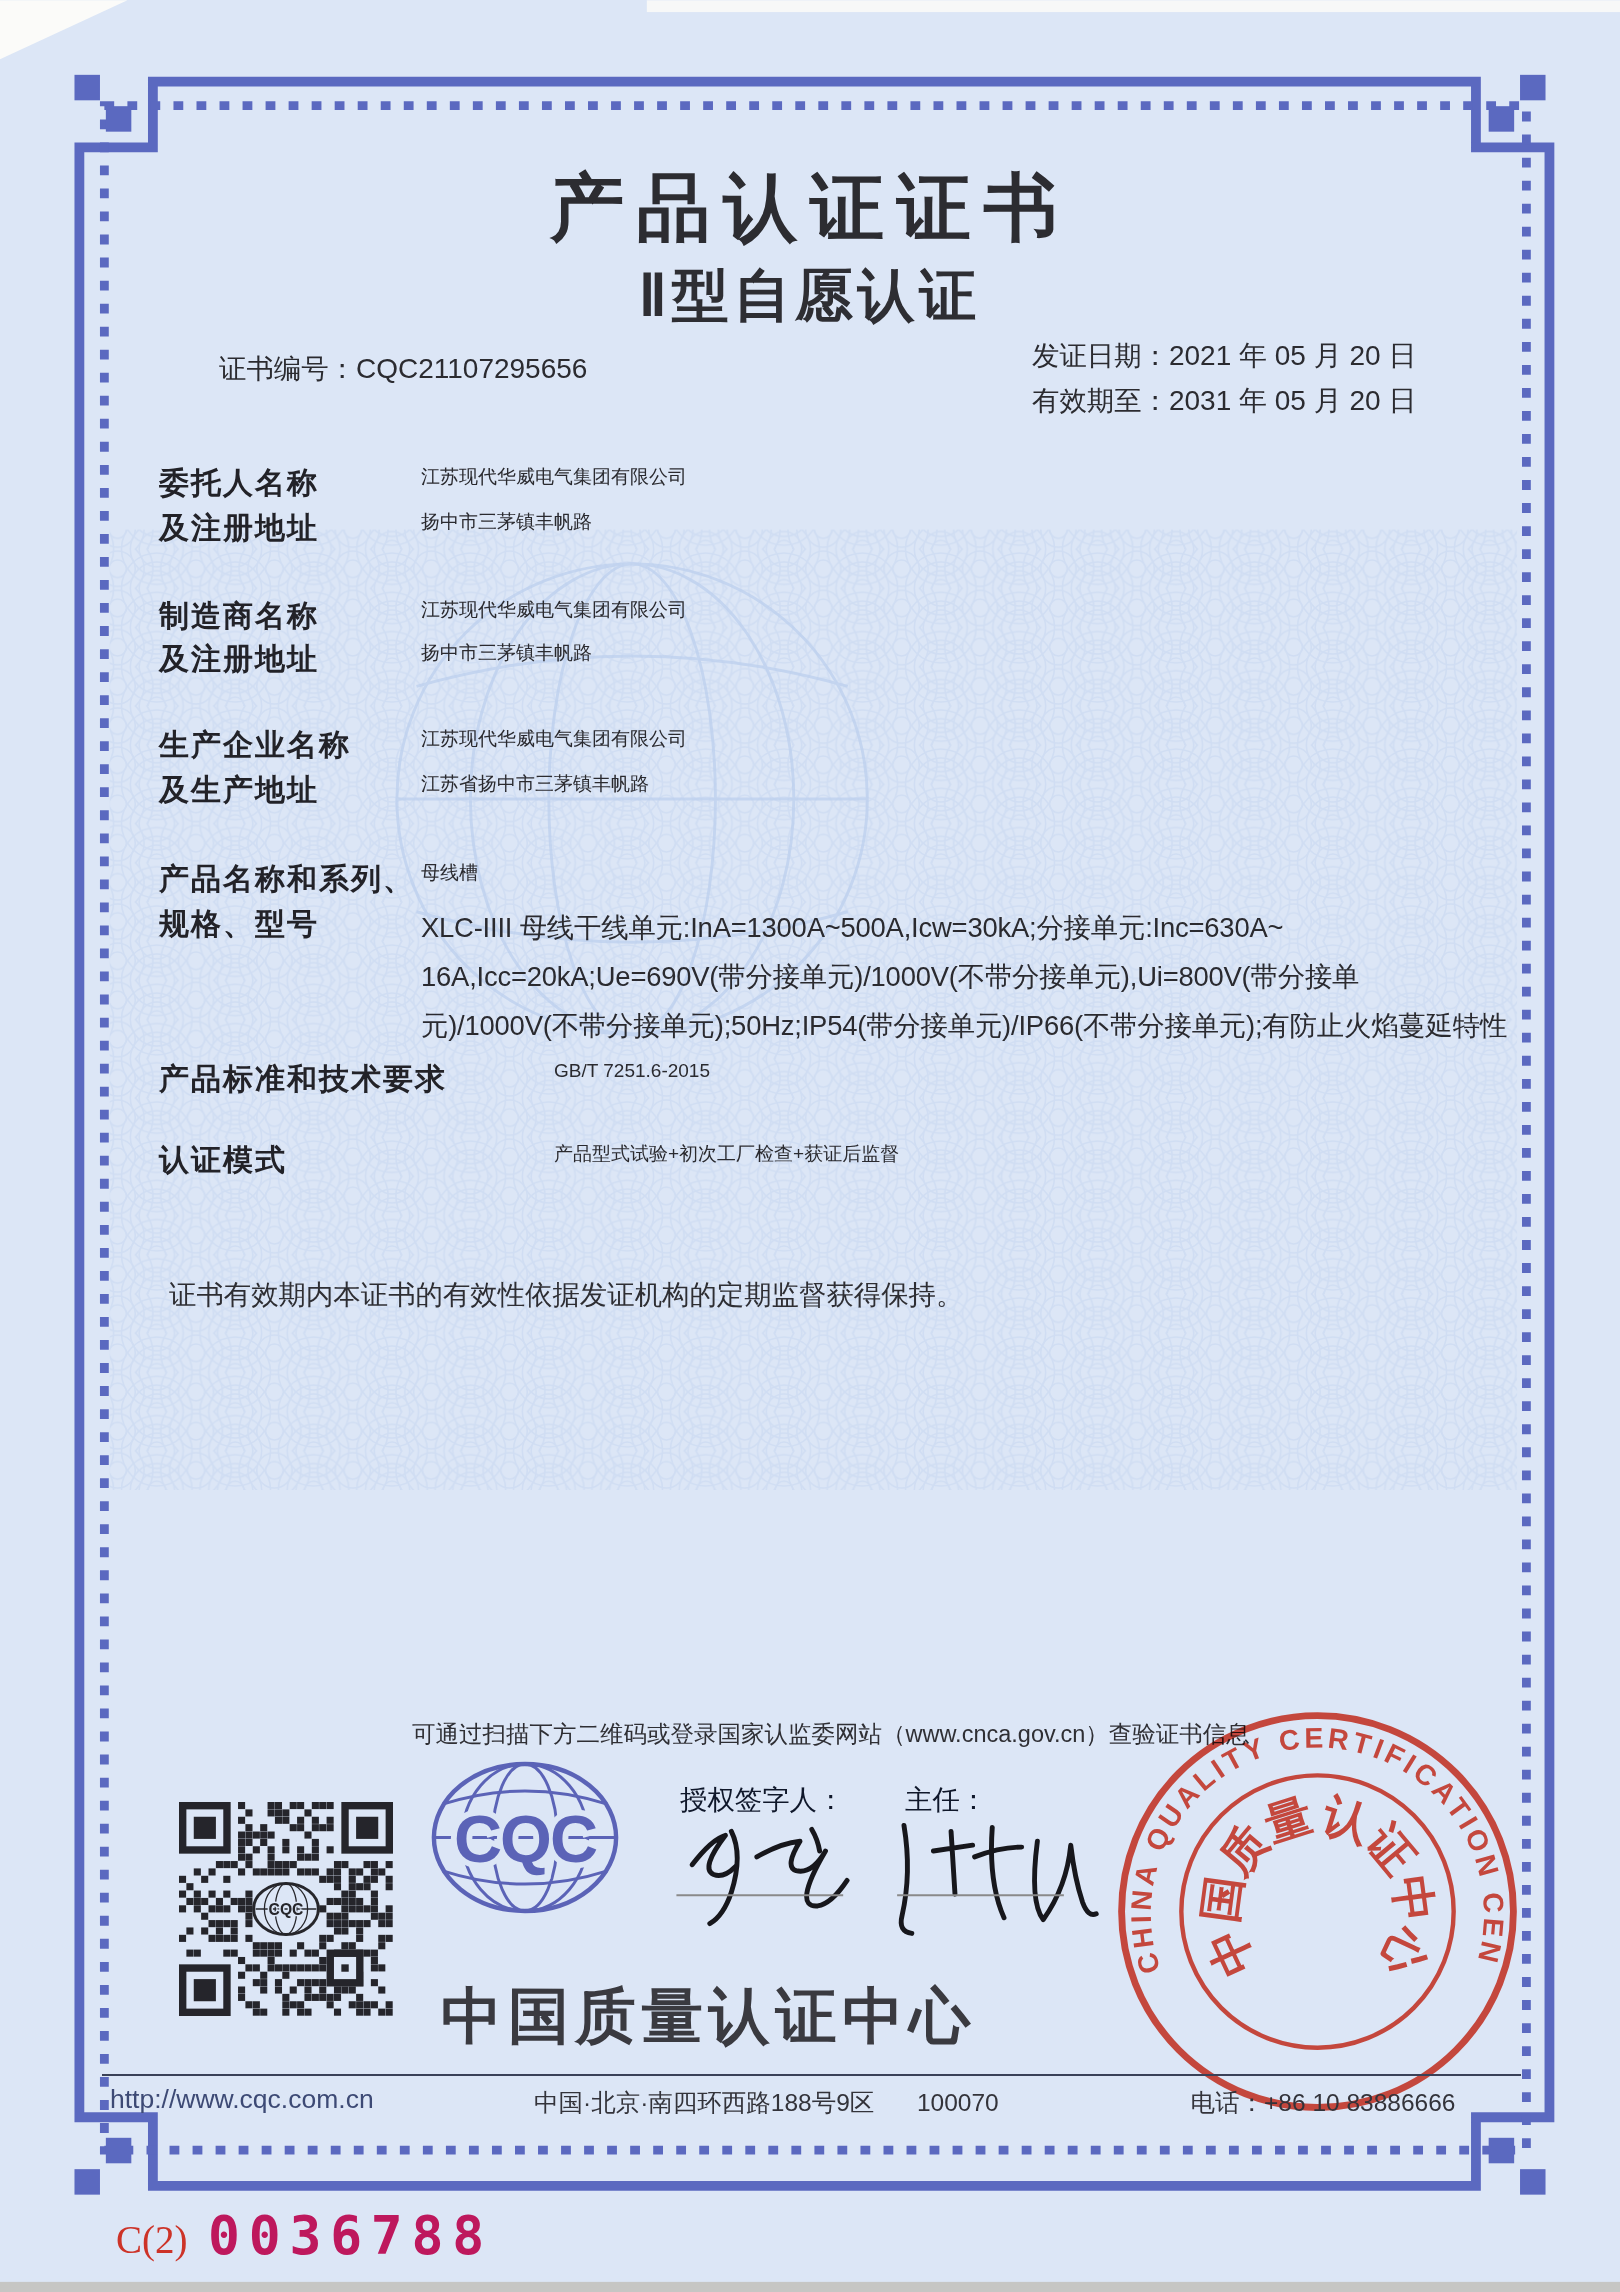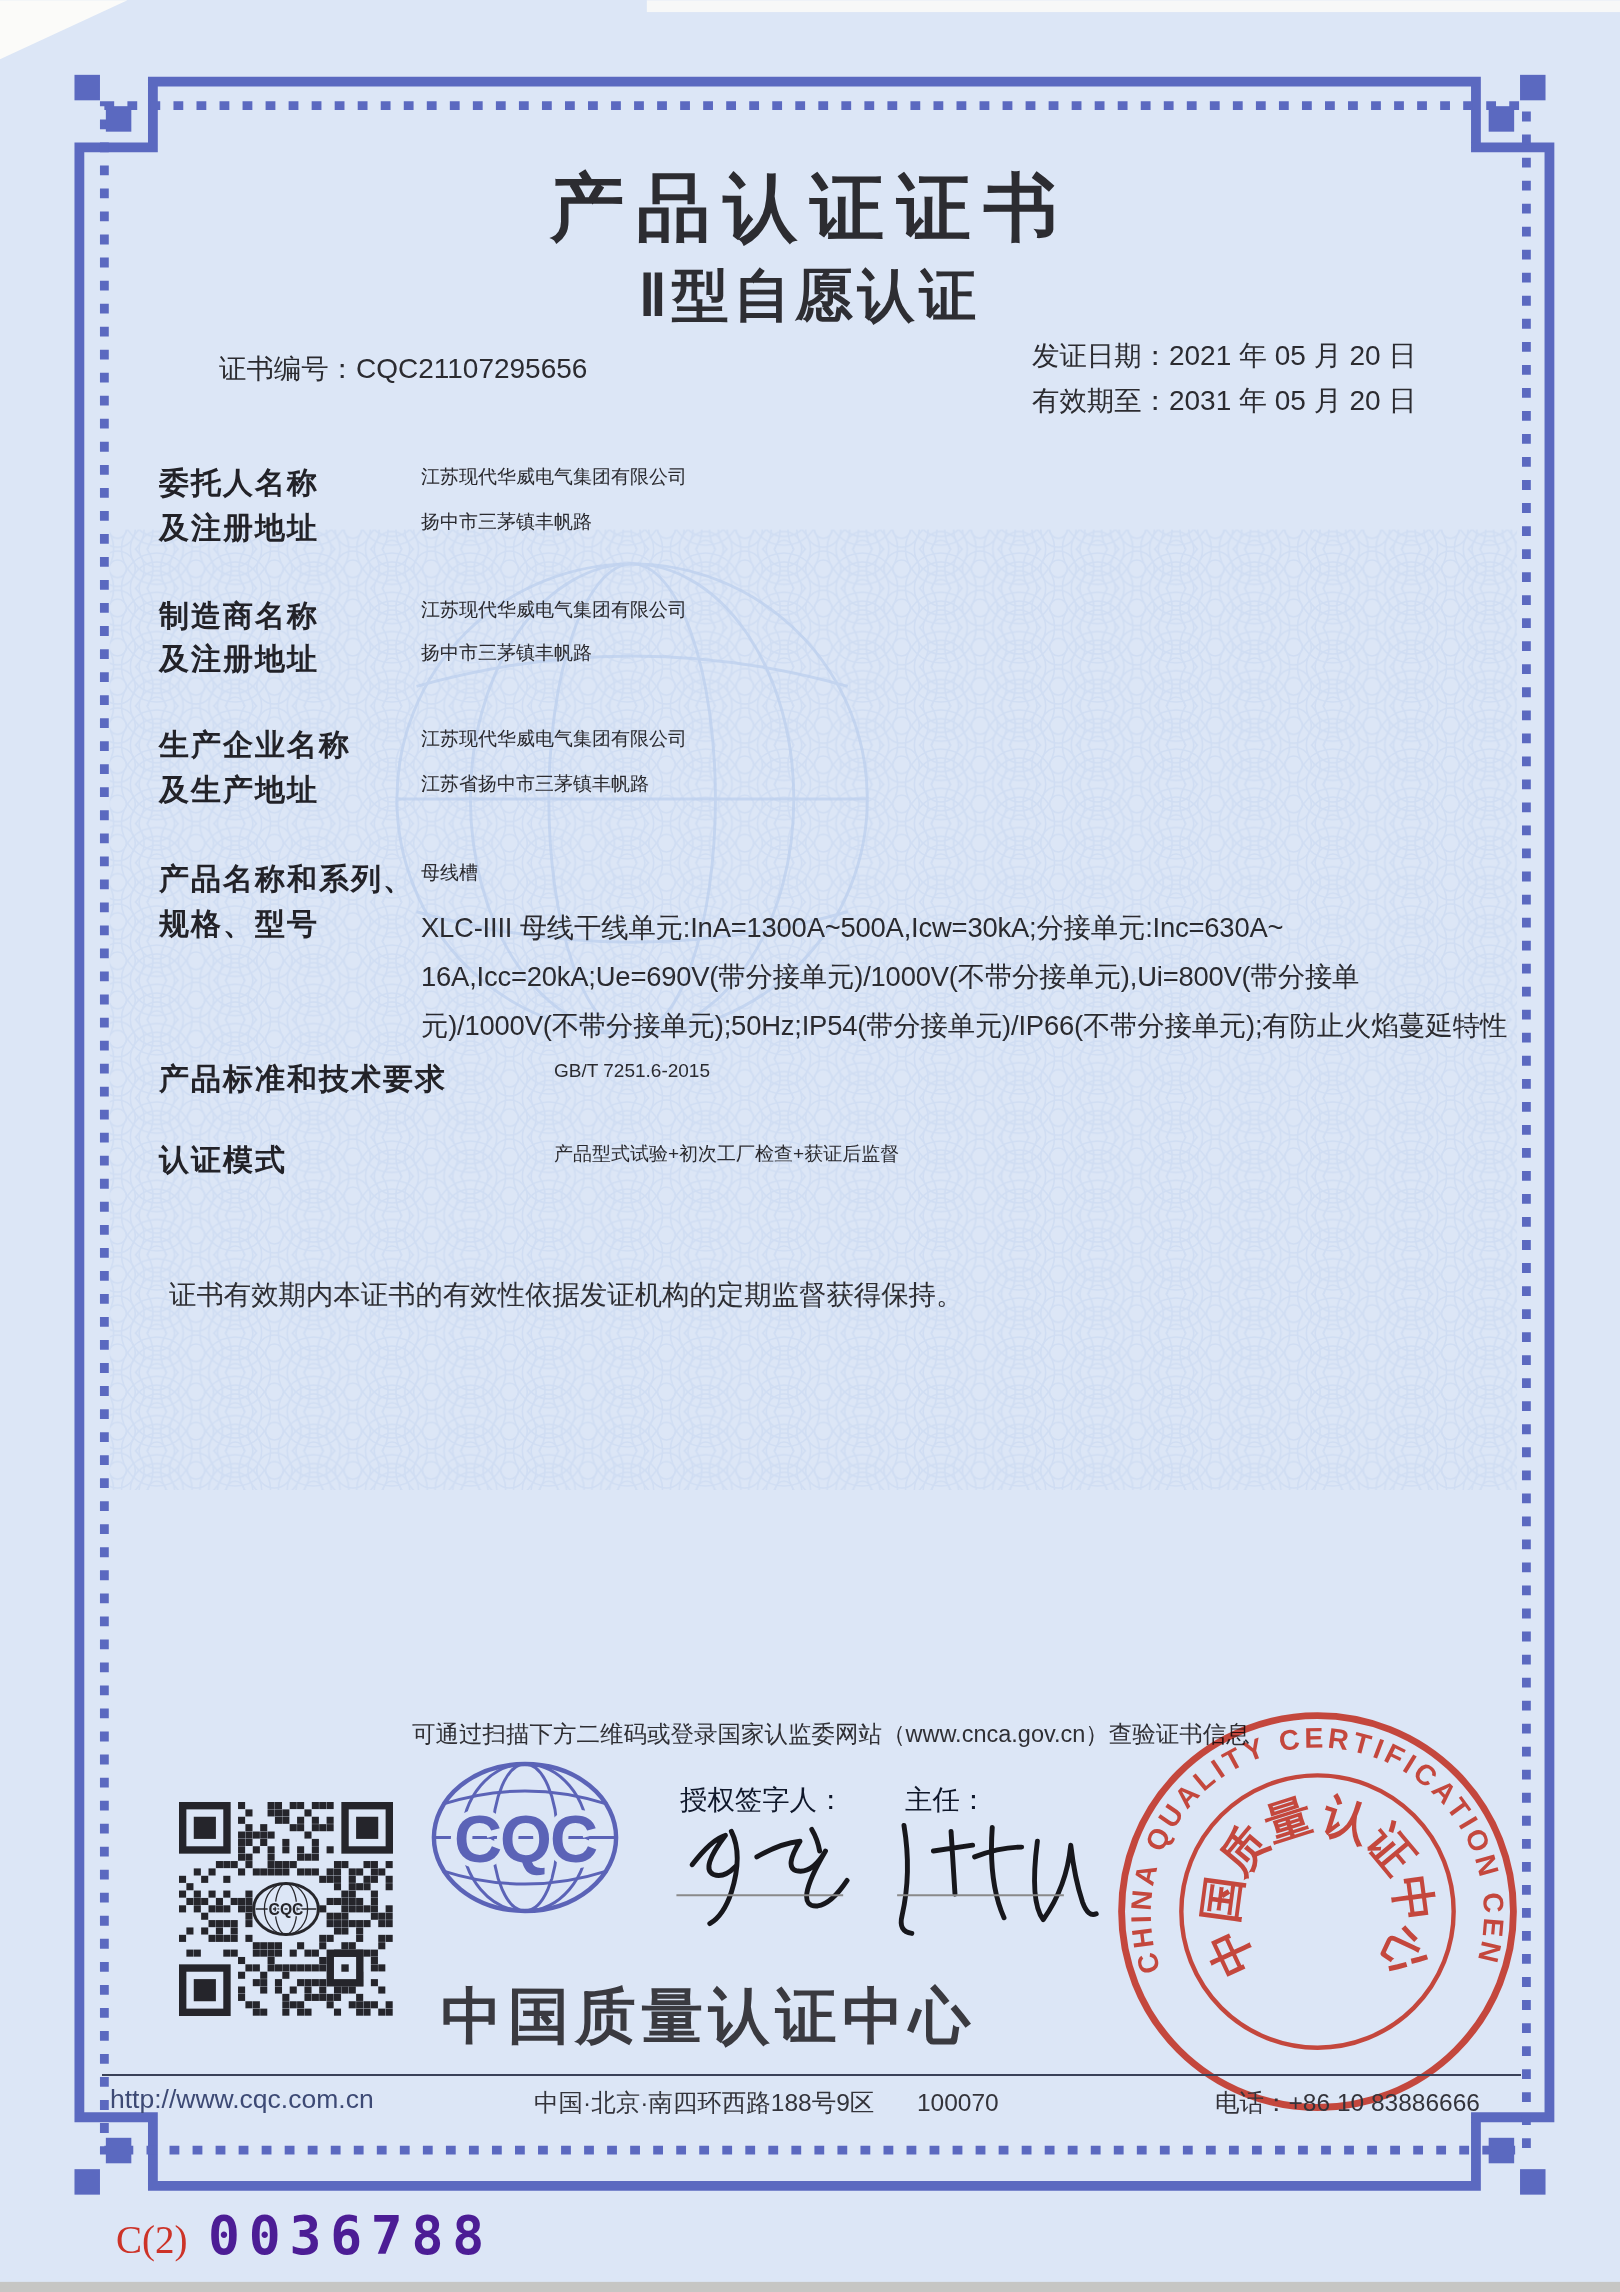--- a/index.html
+++ b/index.html
@@ -18,21 +18,21 @@
   .meta{font-size:27.4px;color:#2b2b30;white-space:nowrap;margin-left:40px;}
   .meta .v{font-family:"Liberation Sans",sans-serif;font-size:28px;}
   .stmt{font-size:27.4px;color:#2e2e33;white-space:nowrap;}
   .note{font-size:23.5px;color:#2f2f34;white-space:nowrap;}
   .signlbl{font-size:27.4px;color:#0f172a;white-space:nowrap;}
   .orgname{font-size:61px;font-weight:bold;letter-spacing:5.9px;color:#3a3a40;white-space:nowrap;}
   .footer-line{width:1419px;border-top:2.9px solid #3a4158;}
   .ftxt{font-size:24.5px;color:#33333a;white-space:nowrap;}
   .furl{font-size:26.5px;color:#3d4a75;}
   .serial-prefix{font-family:"Liberation Serif",serif;font-size:39px;color:#cd3328;}
-  .serial-digits{font-family:"DejaVu Sans Mono",monospace;font-size:53px;font-weight:bold;letter-spacing:8.8px;color:#4c1d95;}
+  .serial-digits{font-family:"DejaVu Sans Mono",monospace;font-size:53px;font-weight:bold;letter-spacing:8.8px;color:#be185d;}
   .stamp{mix-blend-mode:multiply;}
 </style>
 </head>
 <body>
 
 <div class="paper">
 
   <svg class="abs" style="left:0;top:0" width="1620" height="2293" viewBox="0 0 1653 2339">
     <defs>
       <pattern id="wv" width="80" height="40" patternUnits="userSpaceOnUse">
@@ -485,19 +485,19 @@
     </g>
   </svg>
 
   <div class="abs footer-line" style="left:102px;top:2074px"></div>
   <div class="abs ftxt furl" style="left:110px;top:2084px">http://www.cqc.com.cn</div>
   <div class="abs ftxt" style="left:534px;top:2086px">
     <span>中国·北京·南四环西路188号9区</span>
     <span style="display:inline-block;width:29px"></span>
     <span>100070</span>
   </div>
-  <div class="abs ftxt" style="left:1166px;top:2086px;width:314px;text-align:right">电话：+86 10 83886666</div>
+  <div class="abs ftxt" style="left:1166px;top:2086px;width:314px;text-align:center">电话：+86 10 83886666</div>
 
   <div class="abs serial-prefix" style="left:116px;top:2217px">C(2)</div>
   <div class="abs serial-digits" style="left:208px;top:2205px">0036788</div>
 
 </div>
 
 
 </body></html>

